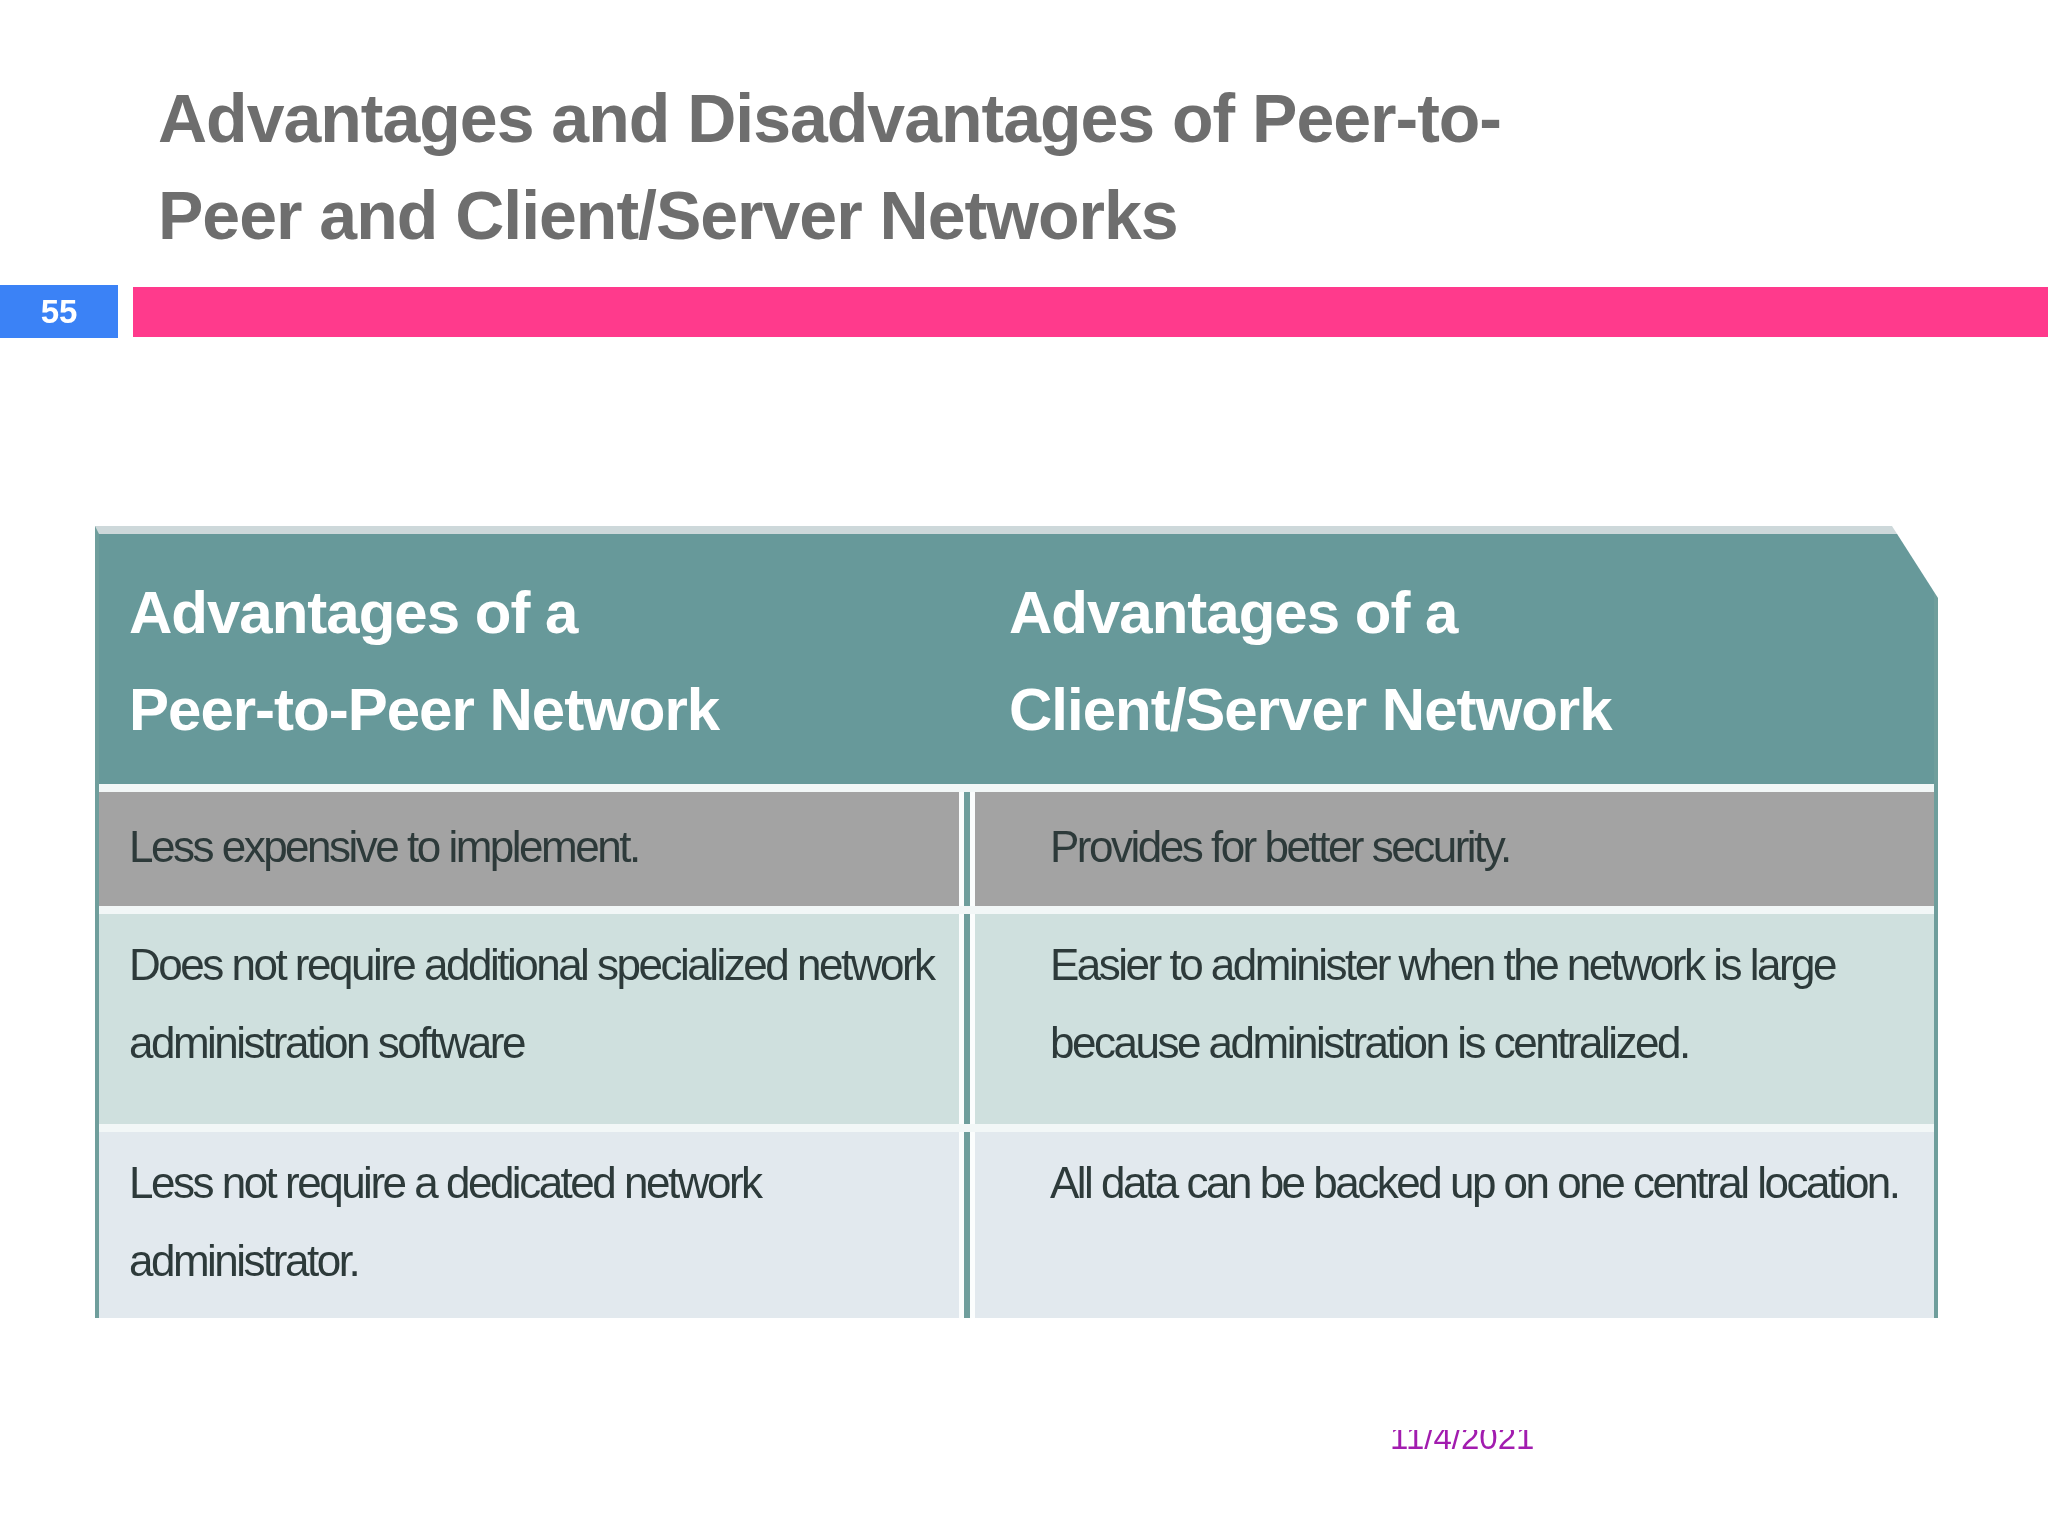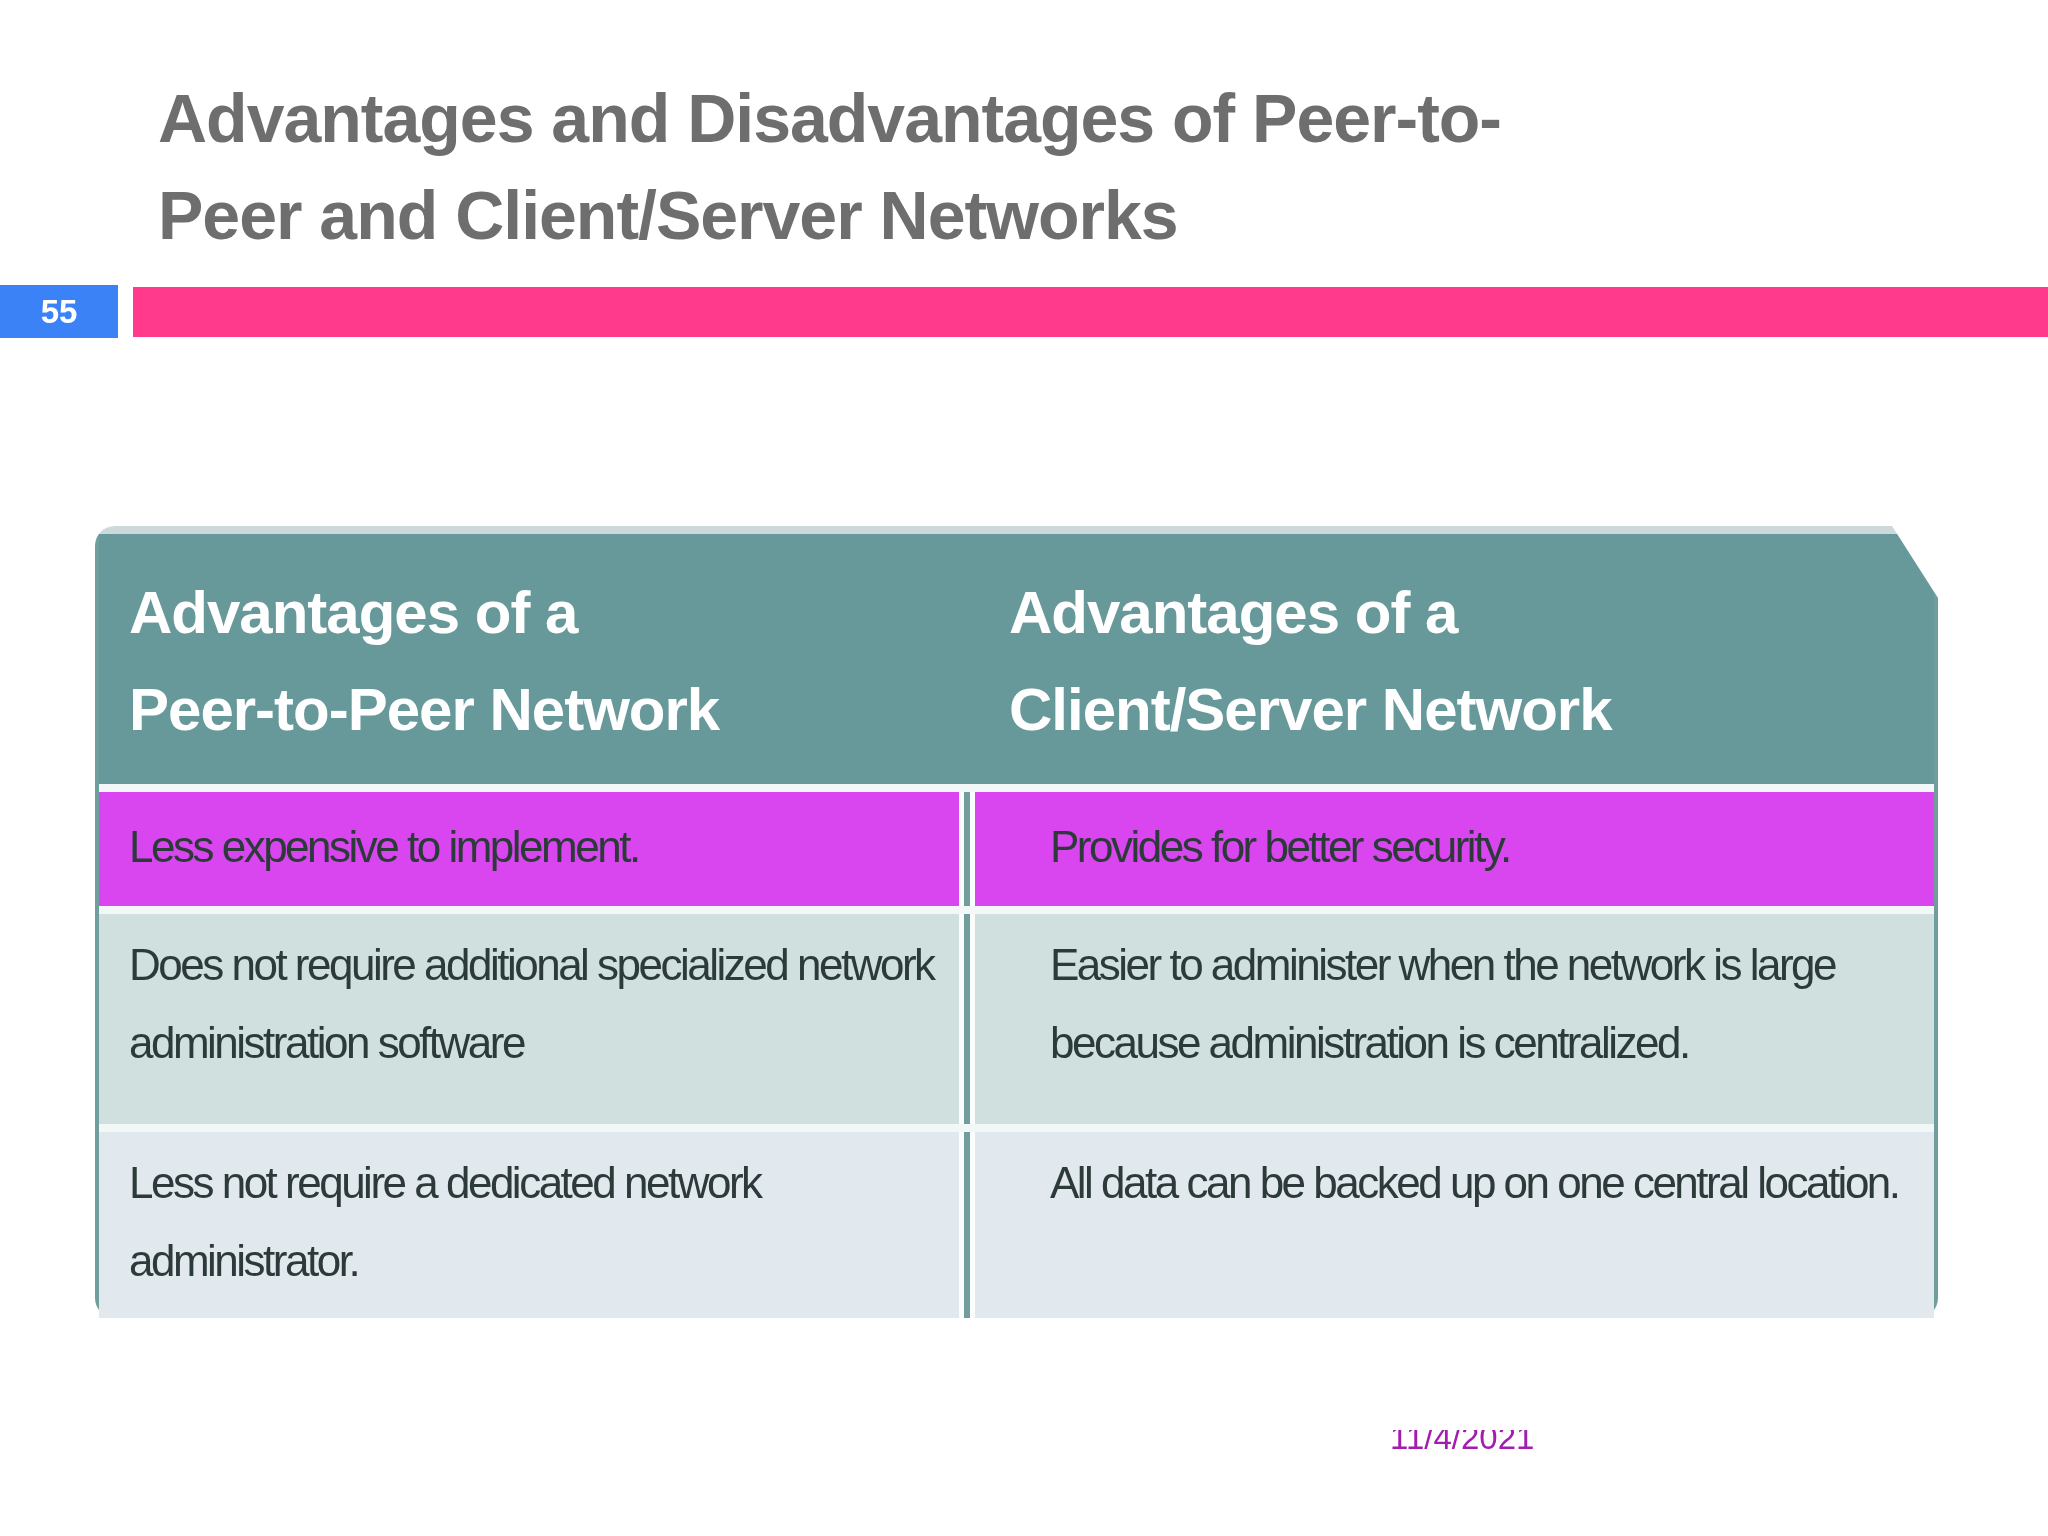--- a/index.html
+++ b/index.html
@@ -22,32 +22,31 @@
     position:absolute;left:133px;top:287px;width:1915px;height:50px;background:#ff3a8c;
   }
   
   .tablewrap{
     position:absolute;left:95px;top:526px;width:1843px;height:792px;
     background:#ffffff;
     border-left:4px solid #6f9e9c;border-right:4px solid #6f9e9c;border-bottom:4px solid #6f9e9c;
     border-top:8px solid #cdd8da;
     clip-path:polygon(0 0, calc(100% - 46px) 0, 100% 72px, 100% 100%, 0 100%);
     box-sizing:border-box;
-    border-radius:20px;
   }
   .thead{
     display:flex;height:250px;background:#67999a;color:#ffffff;
   }
   .th{box-sizing:border-box;padding-top:30px;font-size:60px;font-weight:700;letter-spacing:-1px;line-height:97px;}
   .th .hline{white-space:nowrap;}
   .th1{width:876px;padding-left:30px;}
   .th2{flex:1;padding-left:34px;}
   .tr{display:flex;}
   .tr{border-top:8px solid #f2f7f7;}
-  .r1{height:114px;background:#d946ef;justify-content:space-between;}
+  .r1{height:114px;background:#a3a3a3;justify-content:space-between;}
   .r2{height:210px;background:#cfe0de;}
   .r3{height:208px;background:#e2e9ee;}
   .td{
     box-sizing:border-box;color:#2d3a3a;
     font-size:44px;letter-spacing:-2.5px;line-height:78px;
   }
   .td1{width:860px;padding:12px 10px 0 30px;}
   .td2{flex:1;padding:12px 4px 0 34px;margin-left:41px;}
   .coldiv{
     width:16px;flex:0 0 16px;background:#fbfdfd;position:relative;

